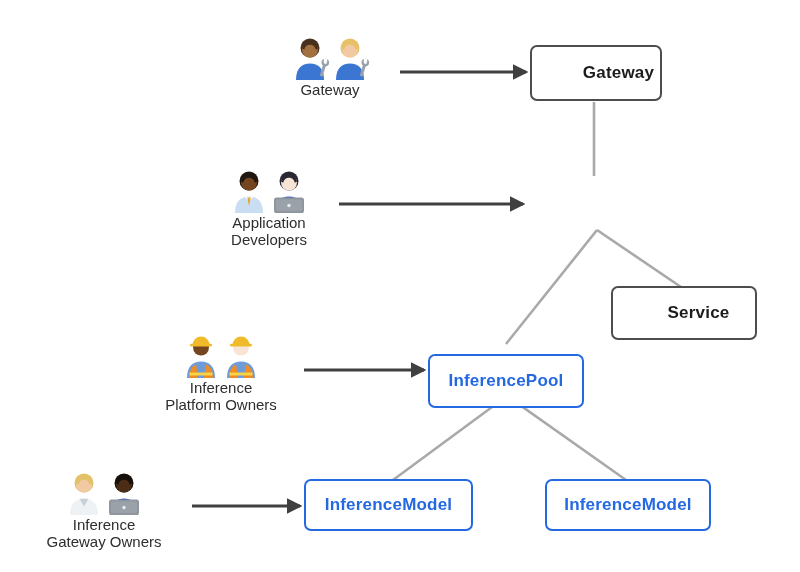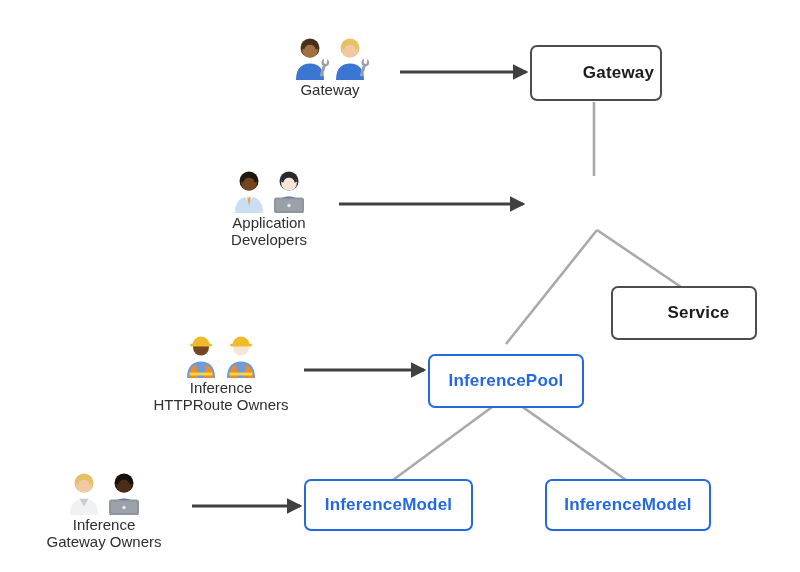--- a/index.html
+++ b/index.html
@@ -118,21 +118,21 @@
           <rect x="8.5" y="40.5" width="23" height="3" fill="#f7d445"></rect>
           <circle cx="60" cy="15.5" r="8" fill="#f8e4d5"></circle>
           <path d="M51.5,13 a8.5,8.5 0 0 1 17,0 z" fill="#f0bb2a"></path>
           <rect x="49" y="11.8" width="22" height="2.6" rx="1.3" fill="#f0bb2a"></rect>
           <path d="M46,46 c0,-11.5 5.5,-16.5 14,-16.5 c8.5,0 14,5 14,16.5 z" fill="#6f9bd8"></path>
           <path d="M48,46 c0.5,-8 3,-12 7,-13.5 l2,13.5 z" fill="#ef8d24"></path>
           <path d="M72,46 c-0.5,-8 -3,-12 -7,-13.5 l-2,13.5 z" fill="#ef8d24"></path>
           <rect x="48.5" y="40.5" width="23" height="3" fill="#f7d445"></rect>
         </svg></span>
     <span class="lbl">Inference</span>
-    <span class="lbl">HTTPRoute Owners</span>
+    <span class="lbl">Platform Owners</span>
   </div>
   <div class="actor actor-inference-workload-owners">
     <span class="pair" title="🧑🏼‍⚕️👨🏿‍💻"><svg width="80" height="46" viewBox="0 0 80 46">
           <circle cx="20" cy="14" r="9.5" fill="#e3c169"></circle>
           <circle cx="20" cy="15.5" r="8" fill="#f1c9a2"></circle>
           <path d="M12,14.5 a8,8.2 0 0 1 16,0 l-2.2,1.2 a6,6.5 0 0 0 -11.6,0 z" fill="#e3c169"></path>
           <path d="M6,46 c0,-11.5 5.5,-16.5 14,-16.5 c8.5,0 14,5 14,16.5 z" fill="#eff2f5"></path>
           <polygon points="15.5,29.8 24.5,29.8 20,37.5" fill="#c7d0d8"></polygon>
           <circle cx="60" cy="14" r="9.5" fill="#17100a"></circle>
           <circle cx="60" cy="15.5" r="8" fill="#4b2d15"></circle>

